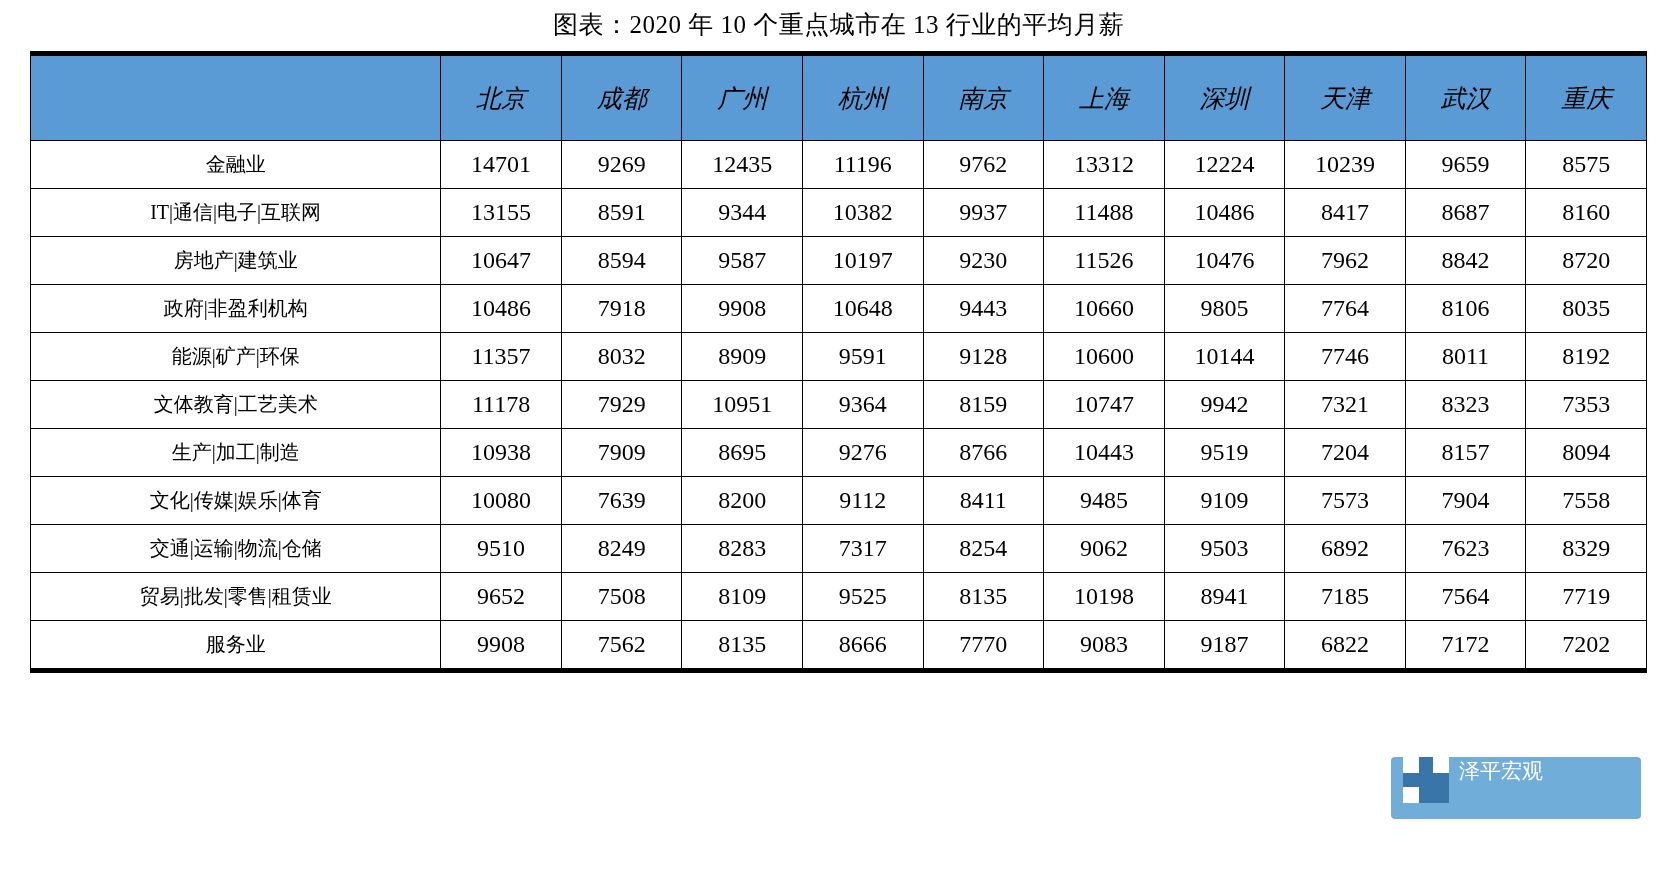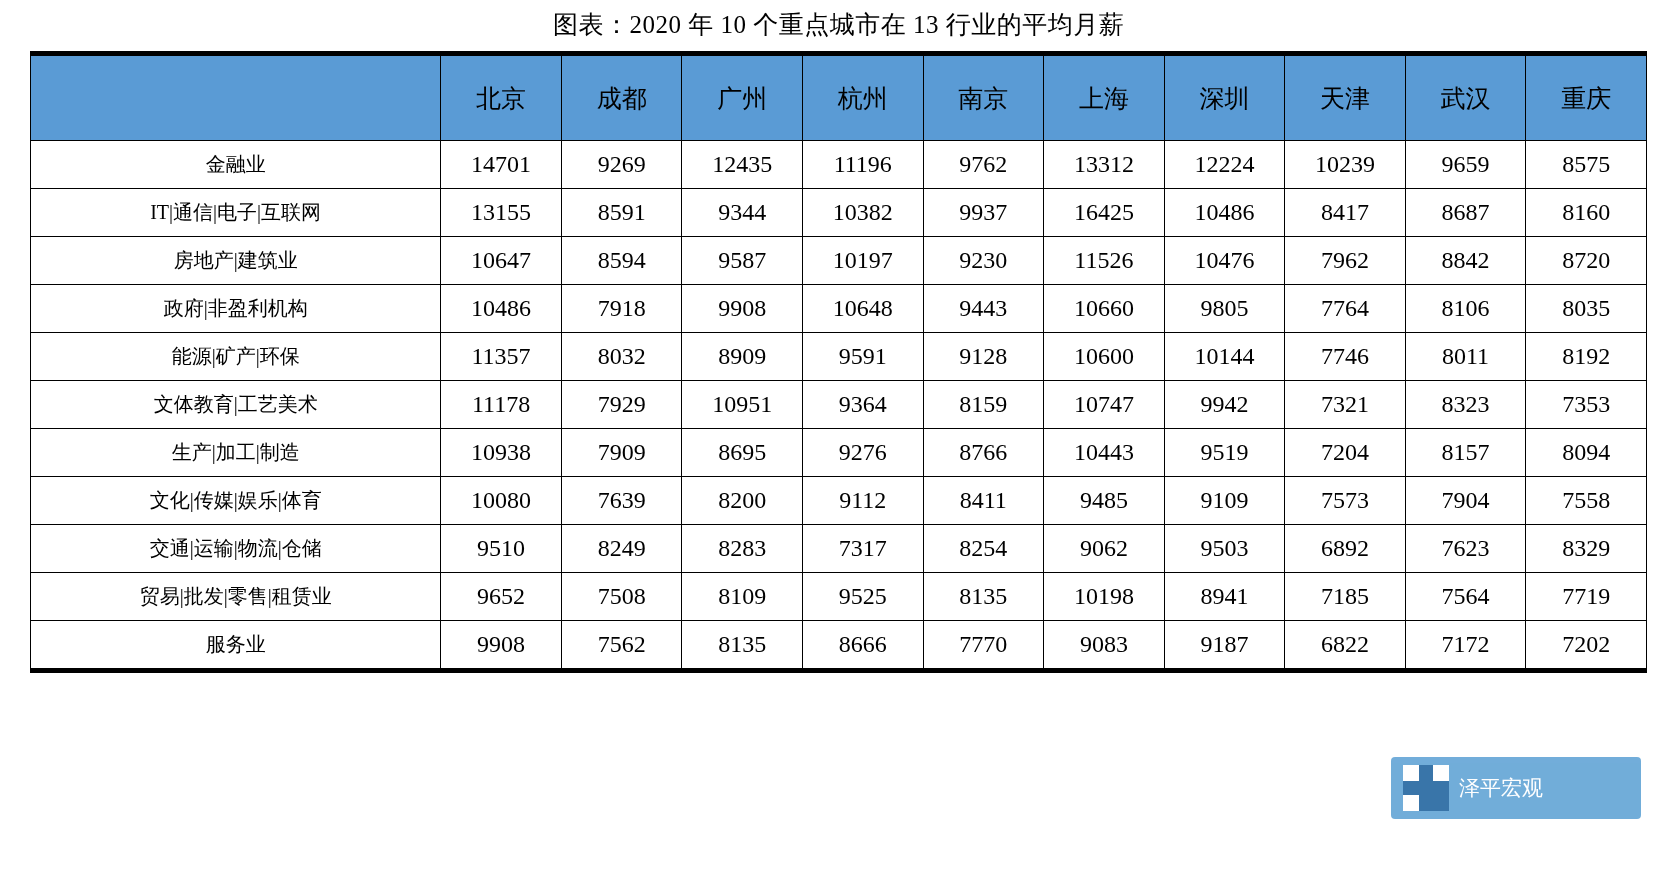--- a/index.html
+++ b/index.html
@@ -59,42 +59,41 @@
     background: #5a9bd5;
   }
   .rowlabel {
     font-size: 20px;
     white-space: nowrap;
   }
   .num {
     font-size: 24px;
   }
   .col-label { width: 25.5%; }
-  .col-city { width: 7.45%; }
+  .col-city { width: 7.45%; font-style: italic; }
   .rule-bottom {
     border-top: 4px solid #000;
     width: 100%;
     margin-top: 0;
   }
   .source {
     font-style: italic;
     font-size: 22px;
     padding-top: 14px;
     padding-left: 4px;
   }
   .watermark {
     position: absolute;
     right: 36px;
     bottom: 72px;
     width: 250px;
     height: 62px;
     background: #6aa9d8;
     border-radius: 4px;
     display: flex;
-    align-items: center;
     gap: 10px;
     padding: 0 12px;
     box-sizing: border-box;
     opacity: 0.95;
   }
   .watermark .qr {
     width: 46px;
     height: 46px;
     background:
       linear-gradient(#fff,#fff) 0 0/16px 16px no-repeat,
@@ -148,21 +147,21 @@
         <td class="num">9659</td>
         <td class="num">8575</td>
       </tr>
       <tr>
         <td class="rowlabel">IT|通信|电子|互联网</td>
         <td class="num">13155</td>
         <td class="num">8591</td>
         <td class="num">9344</td>
         <td class="num">10382</td>
         <td class="num">9937</td>
-        <td class="num">16425</td>
+        <td class="num">11488</td>
         <td class="num">10486</td>
         <td class="num">8417</td>
         <td class="num">8687</td>
         <td class="num">8160</td>
       </tr>
       <tr>
         <td class="rowlabel">房地产|建筑业</td>
         <td class="num">10647</td>
         <td class="num">8594</td>
         <td class="num">9587</td>

